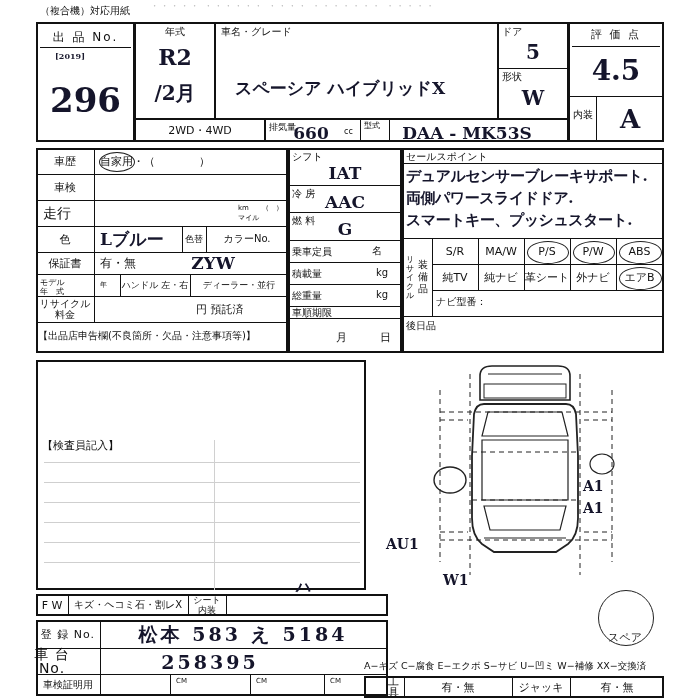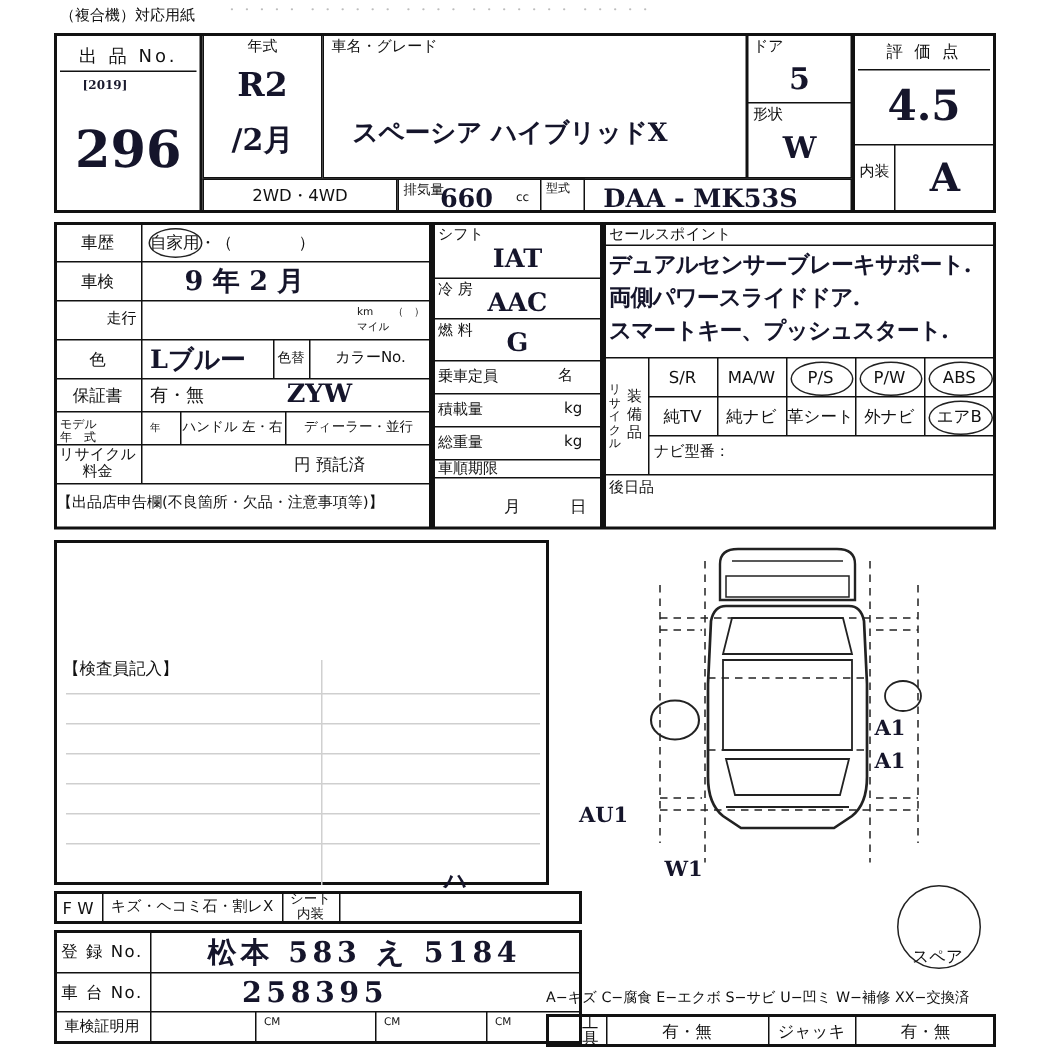--- a/index.html
+++ b/index.html
@@ -111,23 +111,22 @@
   <div class="ln" style="left:36px;top:296px;width:252px;height:1px;"></div>
   <div class="ln" style="left:36px;top:322px;width:252px;height:1px;"></div>
 
   <div class="ln" style="left:94px;top:148px;width:1px;height:174px;"></div>
 
   <div class="b ctr lbl" style="left:36px;top:148px;width:58px;height:26px;font-size:11px;">車歴</div>
   <div class="b lft lbl" style="left:100px;top:148px;width:184px;height:26px;font-size:11px;">自家用・（　　　　）</div>
   <div class="circ" style="left:99px;top:152px;width:34px;height:18px;border-radius:50%;"></div>
 
   <div class="b ctr lbl" style="left:36px;top:174px;width:58px;height:26px;font-size:11px;">車検</div>
-  <div class="b ctr hwb" style="left:98px;top:175px;width:130px;height:24px;font-size:18px;">9 年  2 月</div>
-
-  <div class="b ctr lbl" style="left:52px;top:200px;width:58px;height:26px;font-size:10px;">走行</div>
+
+  <div class="b ctr lbl" style="left:28px;top:200px;width:58px;height:26px;font-size:14px;">走行</div>
   <div class="b lbl7" style="left:238px;top:205px;width:22px;height:9px;">km</div>
   <div class="b lbl7" style="left:238px;top:215px;width:26px;height:9px;">マイル</div>
   <div class="b lbl7" style="left:262px;top:205px;width:24px;height:10px;">（　）</div>
 
   <div class="b ctr lbl" style="left:36px;top:226px;width:58px;height:26px;font-size:11px;">色</div>
   <div class="b lft hwb" style="left:100px;top:228px;width:80px;height:22px;font-size:17px;">Lブルー</div>
   <div class="ln" style="left:182px;top:226px;width:1px;height:26px;"></div>
   <div class="b ctr lbl7" style="left:182px;top:227px;width:24px;height:24px;font-size:9px;line-height:11px;">色替</div>
   <div class="ln" style="left:206px;top:226px;width:1px;height:26px;"></div>
   <div class="b ctr lbl" style="left:206px;top:226px;width:82px;height:26px;font-size:10px;">カラーNo.</div>
@@ -290,21 +289,21 @@
   <div class="b hwb" style="left:296px;top:578px;width:24px;height:16px;font-size:15px;">ハ</div>
 
   <div class="b box2" style="left:36px;top:620px;width:352px;height:76px;"></div>
   <div class="ln" style="left:36px;top:648px;width:352px;height:1px;"></div>
   <div class="ln" style="left:36px;top:674px;width:352px;height:1px;"></div>
   <div class="ln" style="left:100px;top:620px;width:1px;height:76px;"></div>
 
   <div class="b ctr lbl" style="left:36px;top:620px;width:64px;height:28px;font-size:11px;letter-spacing:1px;">登 録 No.</div>
   <div class="b ctr hwb" style="left:100px;top:622px;width:286px;height:26px;font-size:19px;letter-spacing:3px;">松本 583 え 5184</div>
 
-  <div class="b ctr lbl" style="left:36px;top:648px;width:64px;height:26px;font-size:11px;letter-spacing:1px;">車 台 No.</div>
+  <div class="b ctr lbl" style="left:20px;top:648px;width:64px;height:26px;font-size:14px;letter-spacing:1px;">車 台 No.</div>
   <div class="b ctr hwb" style="left:110px;top:650px;width:200px;height:24px;font-size:19px;letter-spacing:3px;">258395</div>
 
   <div class="b ctr lbl" style="left:36px;top:674px;width:64px;height:22px;font-size:10px;">車検証明用</div>
   <div class="b lbl7" style="left:176px;top:678px;width:16px;height:10px;font-size:7px;">CM</div>
   <div class="b lbl7" style="left:256px;top:678px;width:16px;height:10px;font-size:7px;">CM</div>
   <div class="b lbl7" style="left:330px;top:678px;width:16px;height:10px;font-size:7px;">CM</div>
   <div class="ln" style="left:170px;top:674px;width:1px;height:22px;"></div>
   <div class="ln" style="left:250px;top:674px;width:1px;height:22px;"></div>
   <div class="ln" style="left:324px;top:674px;width:1px;height:22px;"></div>
 

